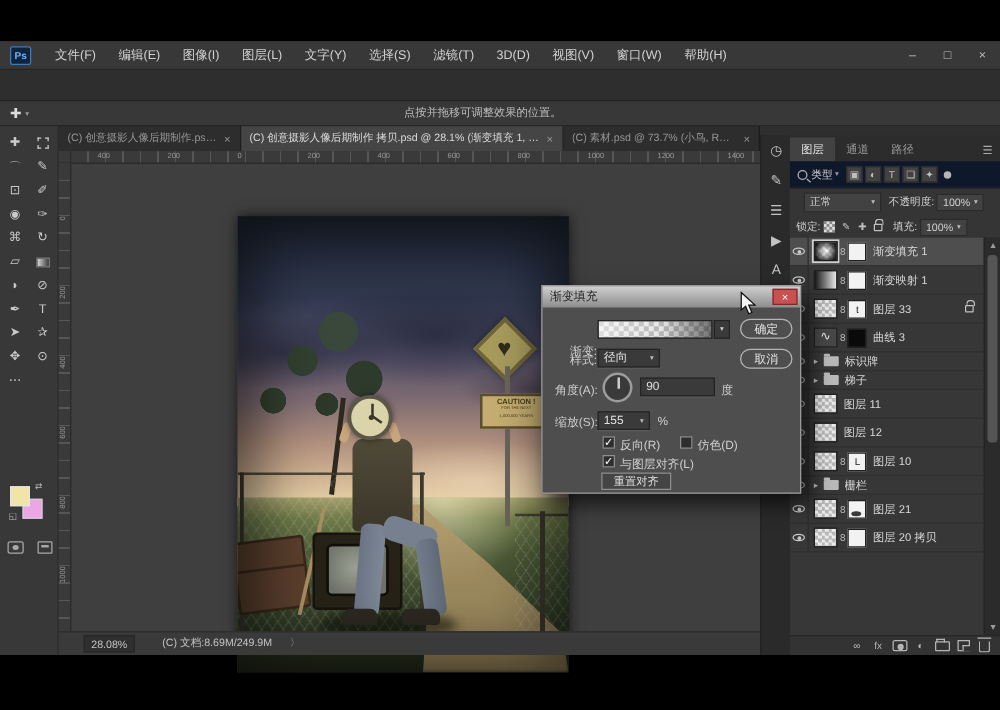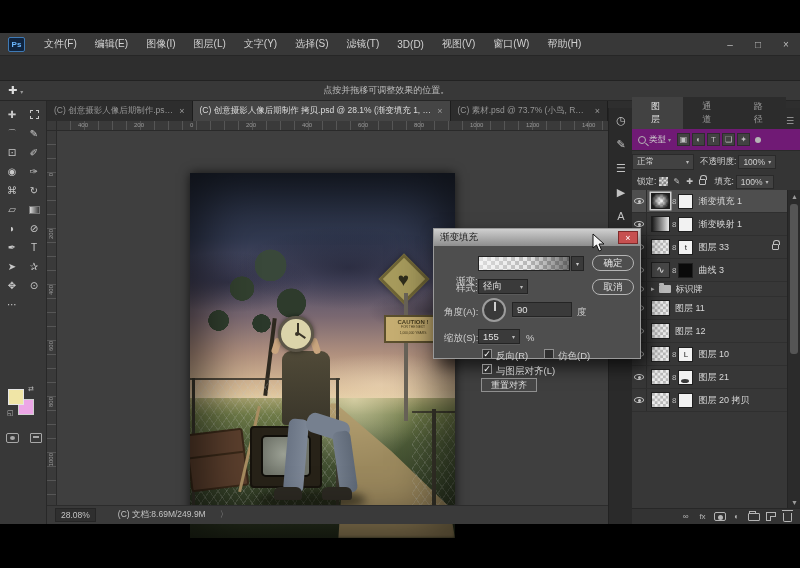--- a/index.html
+++ b/index.html
@@ -120,21 +120,21 @@
     border-radius:6px; transform:rotate(-8deg);}
   .shoe { position:absolute; height:13px; background:#2c2922; border-radius:6px 6px 3px 3px;}
   #clock { position:absolute; left:88px; top:143px; width:36px; height:36px; border-radius:50%;
     background:#dbd4aa; border:3px solid #5c5648; box-shadow:0 0 5px rgba(0,0,0,.5);}
   #hand-m { position:absolute; left:16px; top:4px; width:2px; height:12px; background:#3a3528;}
   #hand-h { position:absolute; left:16px; top:14px; width:2px; height:9px; background:#3a3528; transform:rotate(-55deg); transform-origin:top center;}
   #clock-dot { position:absolute; left:14px; top:13px; width:4px; height:4px; background:#3a3528; border-radius:50%;}
   #vignette { position:absolute; inset:0; box-shadow:inset 0 0 45px 18px rgba(0,0,0,.55); pointer-events:none;}
 
   
-  #dialog { position:absolute; left:433px; top:195px; width:208px; height:131px; background:#4e4e4e;
+  #dialog { position:absolute; left:433px; top:195px; width:208px; height:167px; background:#4e4e4e;
     border:1px solid #9a9a9a; box-shadow:6px 8px 16px rgba(0,0,0,.65); z-index:40; color:#d6d6d6; font-size:9.5px;}
   #dlg-title { position:absolute; left:0; top:0; right:0; height:17px;
     background:linear-gradient(to bottom,#cfcfcf,#8d8d8d); color:#1c1c1c; font-size:9.5px;
     display:flex; align-items:center; padding-left:6px;}
   #dlg-close { position:absolute; right:2px; top:2px; width:20px; height:13px; background:#c75050;
     border:1px solid #7e2a2a; color:#fff; font-size:9px; display:flex; align-items:center; justify-content:center;}
   .dlg-label { position:absolute; color:#cfcfcf; }
   .dlg-field { position:absolute; background:#3a3a3a; border:1px solid #242424; box-shadow:0 1px 0 rgba(255,255,255,.07); color:#e0e0e0;
     font-size:9.5px; display:flex; align-items:center; padding:0 4px;}
   #dlg-grad-swatch { position:absolute; left:44px; top:27px; width:92px; height:15px; border:1px solid #222;
@@ -155,24 +155,24 @@
 
   
   #cursor { position:absolute; left:592px; top:200px; z-index:60; }
 
   
   #panelstrip { position:absolute; left:608px; top:75px; width:24px; height:416px; background:#2a2a2a; border-left:1px solid #222;}
   .strip-icon { width:24px; height:24px; display:flex; align-items:center; justify-content:center; color:#c3c3c3; font-size:11px;}
 
   #layerspanel { position:absolute; left:632px; top:75px; width:168px; height:416px; background:#353535; color:#d0d0d0;}
   #lp-tabs { position:absolute; left:0; top:0; right:0; height:21px; background:#2c2c2c; display:flex; align-items:flex-end;}
-  .lp-tab { padding:3px 19px; font-size:9px; color:#9b9b9b; background:#2c2c2c;}
+  .lp-tab { padding:3px 9px; font-size:9px; color:#9b9b9b; background:#2c2c2c;}
   .lp-tab.active { background:#424242; color:#e2e2e2;}
   #lp-menu { margin-left:auto; margin-right:6px; color:#aaa; font-size:9px; padding-bottom:3px;}
-  #lp-filter { position:absolute; left:0; top:21px; right:0; height:22px; background:#701a75; display:flex; align-items:center; border-bottom:1px solid #2a2a2a;}
+  #lp-filter { position:absolute; left:0; top:21px; right:0; height:22px; background:#0f172a; display:flex; align-items:center; border-bottom:1px solid #2a2a2a;}
   #search-glyph { width:8px; height:8px; border:1px solid #b5b5b5; border-radius:50%; position:relative; margin:0 3px 0 6px;}
   #search-glyph::after { content:''; position:absolute; left:6px; top:7px; width:4px; height:1px; background:#b5b5b5; transform:rotate(40deg);}
   #filter-type { font-size:8.5px; color:#cfcfcf; }
   #filter-carat { font-size:6px; color:#999; margin:0 4px 0 2px;}
   .ficon { width:13px; height:13px; display:flex; align-items:center; justify-content:center; color:#c0c0c0; font-size:8px;
     background:#424242; border:1px solid #2d2d2d; margin-left:2px;}
   #filter-dot { width:6px; height:6px; border-radius:50%; background:#b5b5b5; margin-left:5px;}
   #lp-blend { position:absolute; left:0; top:43px; right:0; height:21px; display:flex; align-items:center; font-size:8.5px;}
   .mini-select { background:#424242; border:1px solid #2a2a2a; display:flex; align-items:center; padding:1px 4px; }
   #lp-lock { position:absolute; left:0; top:64px; right:0; height:20px; display:flex; align-items:center; font-size:8.5px; border-bottom:1px solid #2a2a2a;}
@@ -218,21 +218,21 @@
   .bi-folder { width:12px; height:8px; background:transparent; border:1px solid #b5b5b5; border-radius:1px; position:relative;}
   .bi-folder::before { content:''; position:absolute; top:-3px; left:0; width:5px; height:2px; border:1px solid #b5b5b5; border-bottom:none;}
   .bi-new { width:10px; height:9px; border:1px solid #b5b5b5; position:relative;}
   .bi-new::after { content:''; position:absolute; right:-1px; bottom:-1px; width:5px; height:4px; background:#333; border-left:1px solid #b5b5b5; border-top:1px solid #b5b5b5;}
   .bi-trash { width:9px; height:9px; border:1px solid #b5b5b5; border-top:none; border-radius:0 0 2px 2px; position:relative; margin-top:2px;}
   .bi-trash::before { content:''; position:absolute; top:-3px; left:-2px; width:11px; height:1px; background:#b5b5b5;}
 
   
   #statusbar { position:absolute; left:47px; top:472px; width:561px; height:19px; background:#3a3a3a; border-top:1px solid #2c2c2c;
     display:flex; align-items:center; font-size:8.5px; color:#c3c3c3;}
-  #status-zoom { background:#2f2f2f; border:1px solid #262626; padding:1px 5px; margin-left:8px;}
+  #status-zoom { background:#2f2f2f; border:1px solid #262626; padding:1px 5px; margin-left:20px;}
   #status-doc { margin-left:22px;}
   #status-chevron { margin-left:14px; color:#9a9a9a;}
 </style>
 </head>
 <body>
 
 <div id="stage">
   <div id="appwin">
 
     <div id="menubar">
@@ -451,21 +451,21 @@
         <span id="filter-icons" style="display:flex">
             <div class="ficon">▣</div>
             <div class="ficon">◐</div>
             <div class="ficon">T</div>
             <div class="ficon">❏</div>
             <div class="ficon">✦</div>
           </span>
         <span id="filter-dot"></span>
       </div>
       <div id="lp-blend">
-        <span class="mini-select" style="margin-left:0;width:62px">
+        <span class="mini-select" style="margin-left:11px;width:62px">
           <span>正常</span>
           <span class="carat">▾</span>
         </span>
         <span style="margin-left:6px">不透明度:</span>
         <span class="mini-select" style="margin-left:2px">
           <span>100%</span>
           <span class="carat" style="margin-left:3px">▾</span>
         </span>
       </div>
       <div id="lp-lock">
@@ -525,20 +525,28 @@
             <div class="lname">曲线 3</div>
           </div>
           <div class="layer-row grp">
             <div class="eye-cell">
               <div class="eye"></div>
             </div>
             <div class="tri">▸</div>
             <div class="folder"></div>
             <div class="lname">标识牌</div>
           </div>
+          <div class="layer-row grp">
+            <div class="eye-cell">
+              <div class="eye"></div>
+            </div>
+            <div class="tri">▸</div>
+            <div class="folder"></div>
+            <div class="lname">梯子</div>
+          </div>
           <div class="layer-row">
             <div class="eye-cell">
               <div class="eye"></div>
             </div>
             <div class="thumb image"></div>
             <div class="lname">图层 11</div>
           </div>
           <div class="layer-row">
             <div class="eye-cell">
               <div class="eye"></div>
@@ -547,20 +555,28 @@
             <div class="lname">图层 12</div>
           </div>
           <div class="layer-row">
             <div class="eye-cell">
               <div class="eye"></div>
             </div>
             <div class="thumb image"></div>
             <div class="link">8</div>
             <div class="mask">L</div>
             <div class="lname">图层 10</div>
+          </div>
+          <div class="layer-row grp">
+            <div class="eye-cell">
+              <div class="eye"></div>
+            </div>
+            <div class="tri">▸</div>
+            <div class="folder"></div>
+            <div class="lname">栅栏</div>
           </div>
           <div class="layer-row">
             <div class="eye-cell">
               <div class="eye"></div>
             </div>
             <div class="thumb image"></div>
             <div class="link">8</div>
             <div class="mask smudge"></div>
             <div class="lname">图层 21</div>
           </div>

